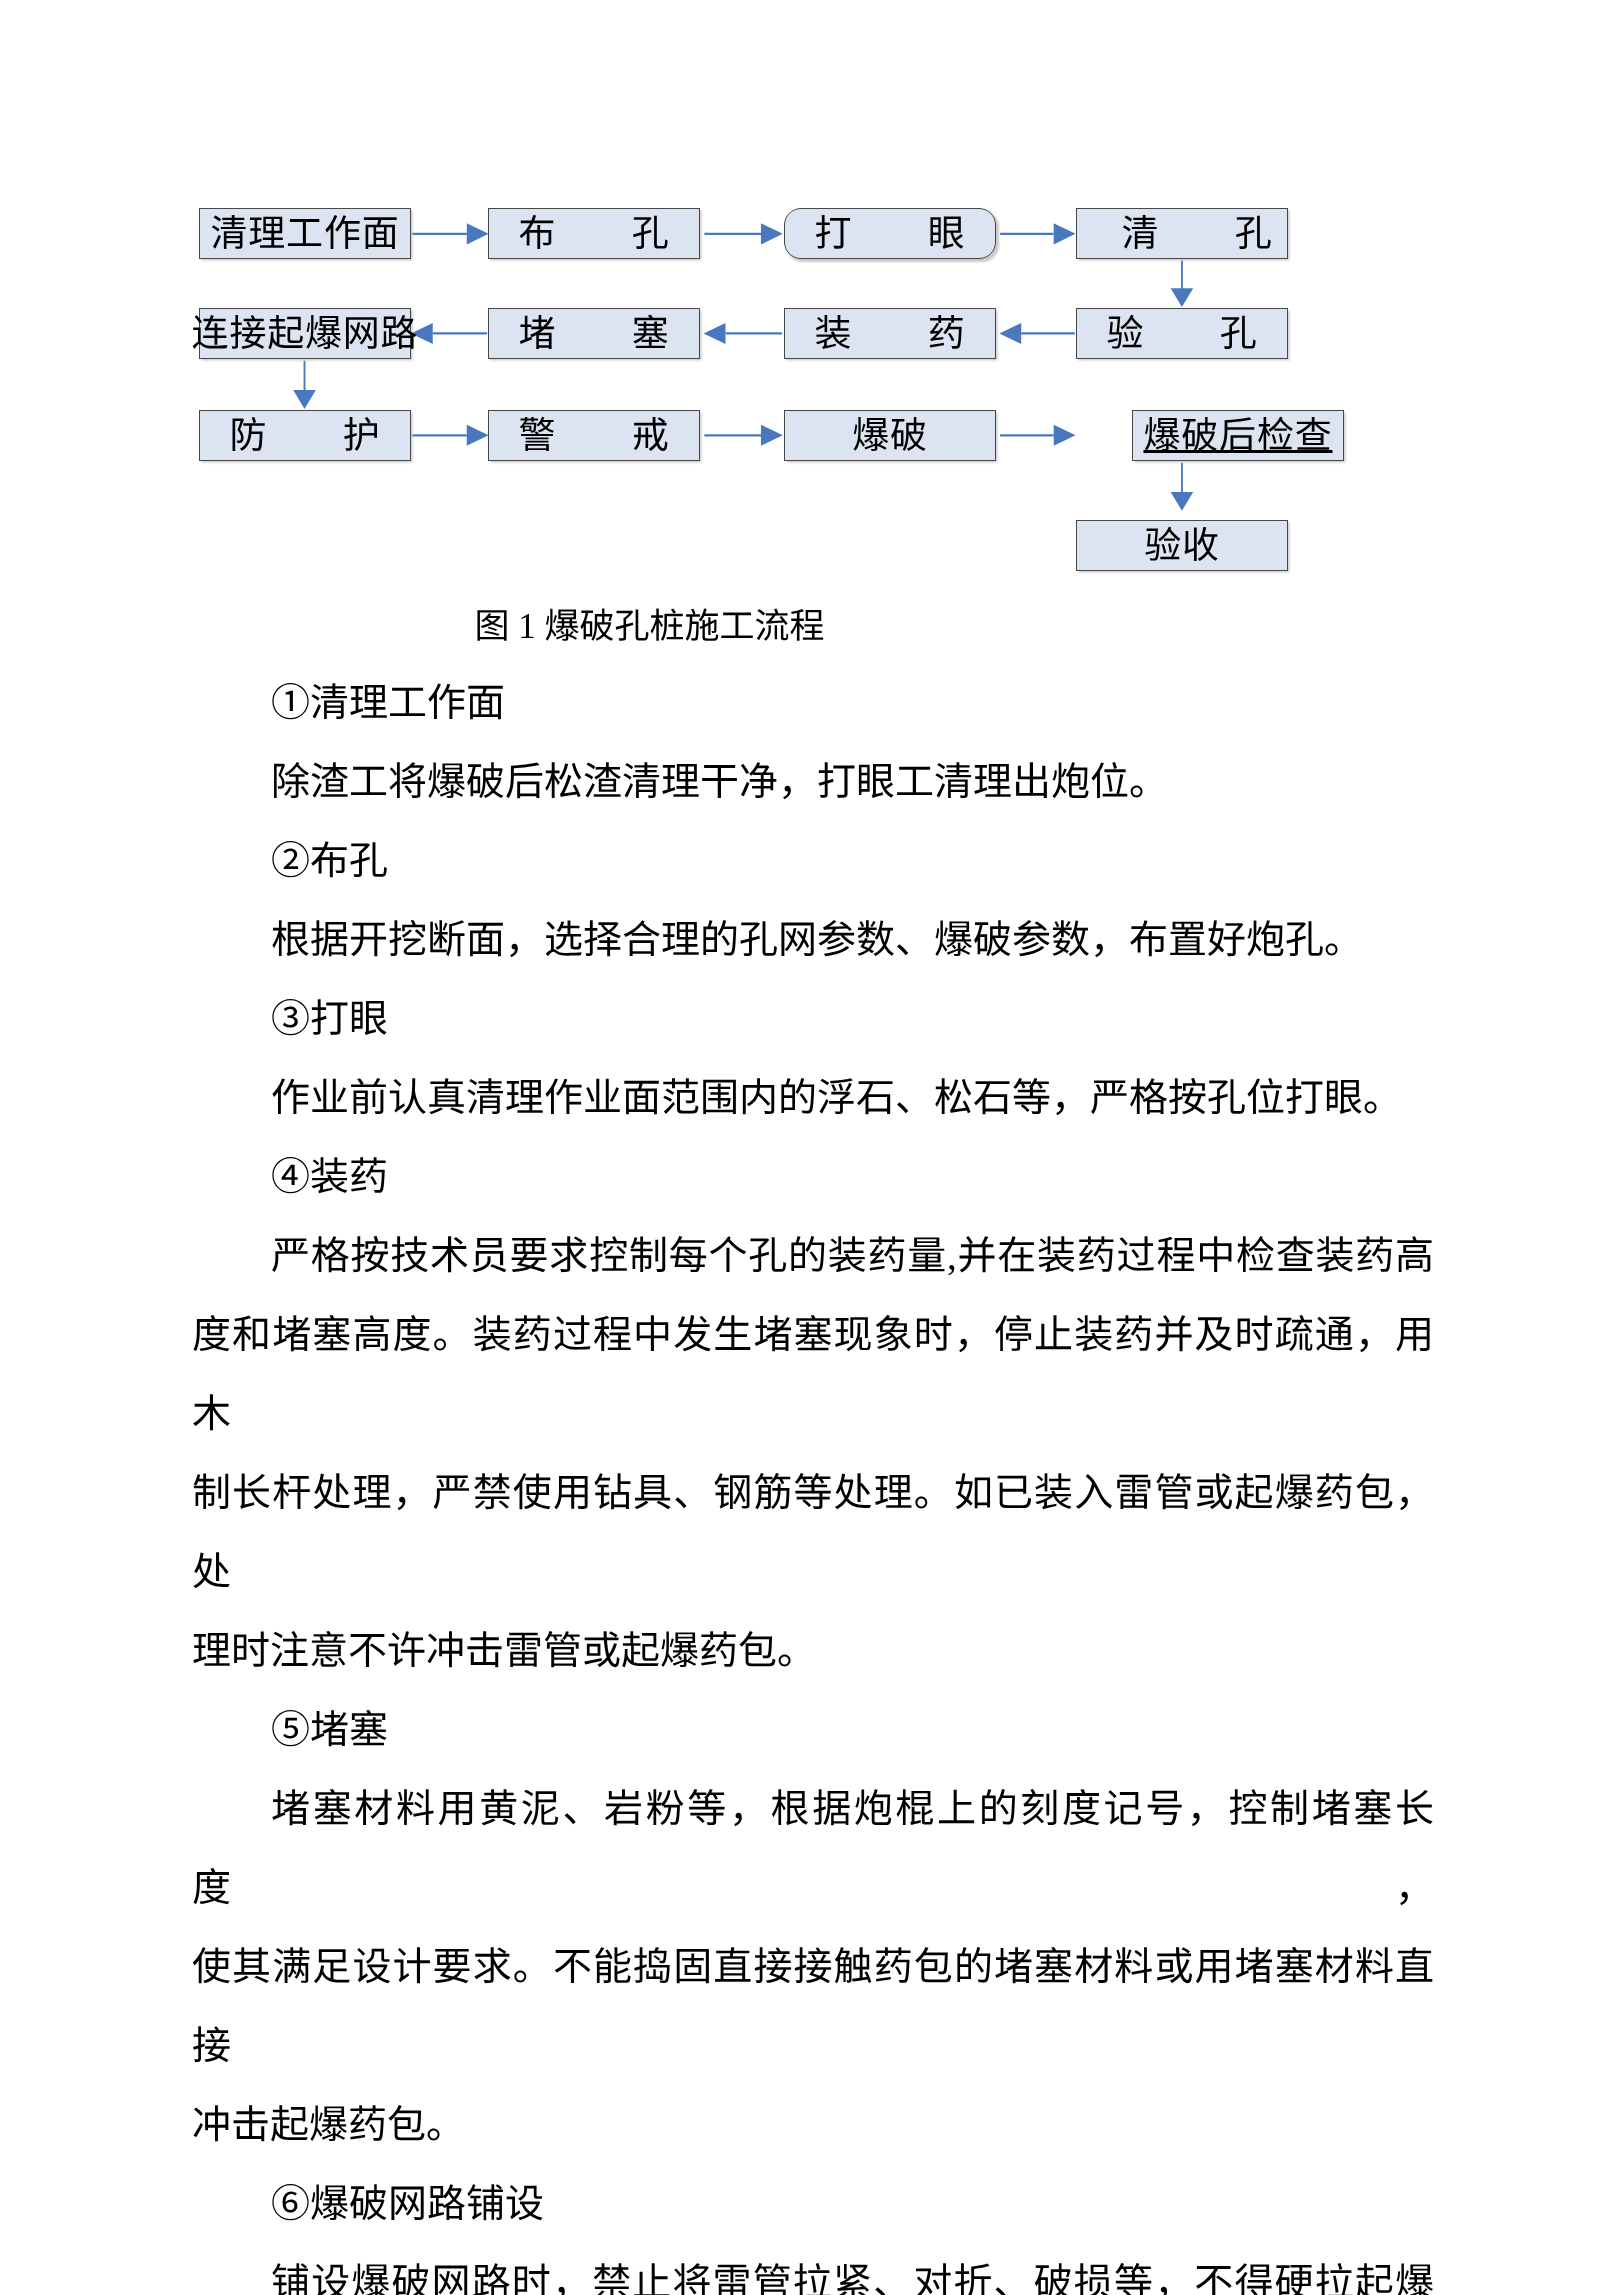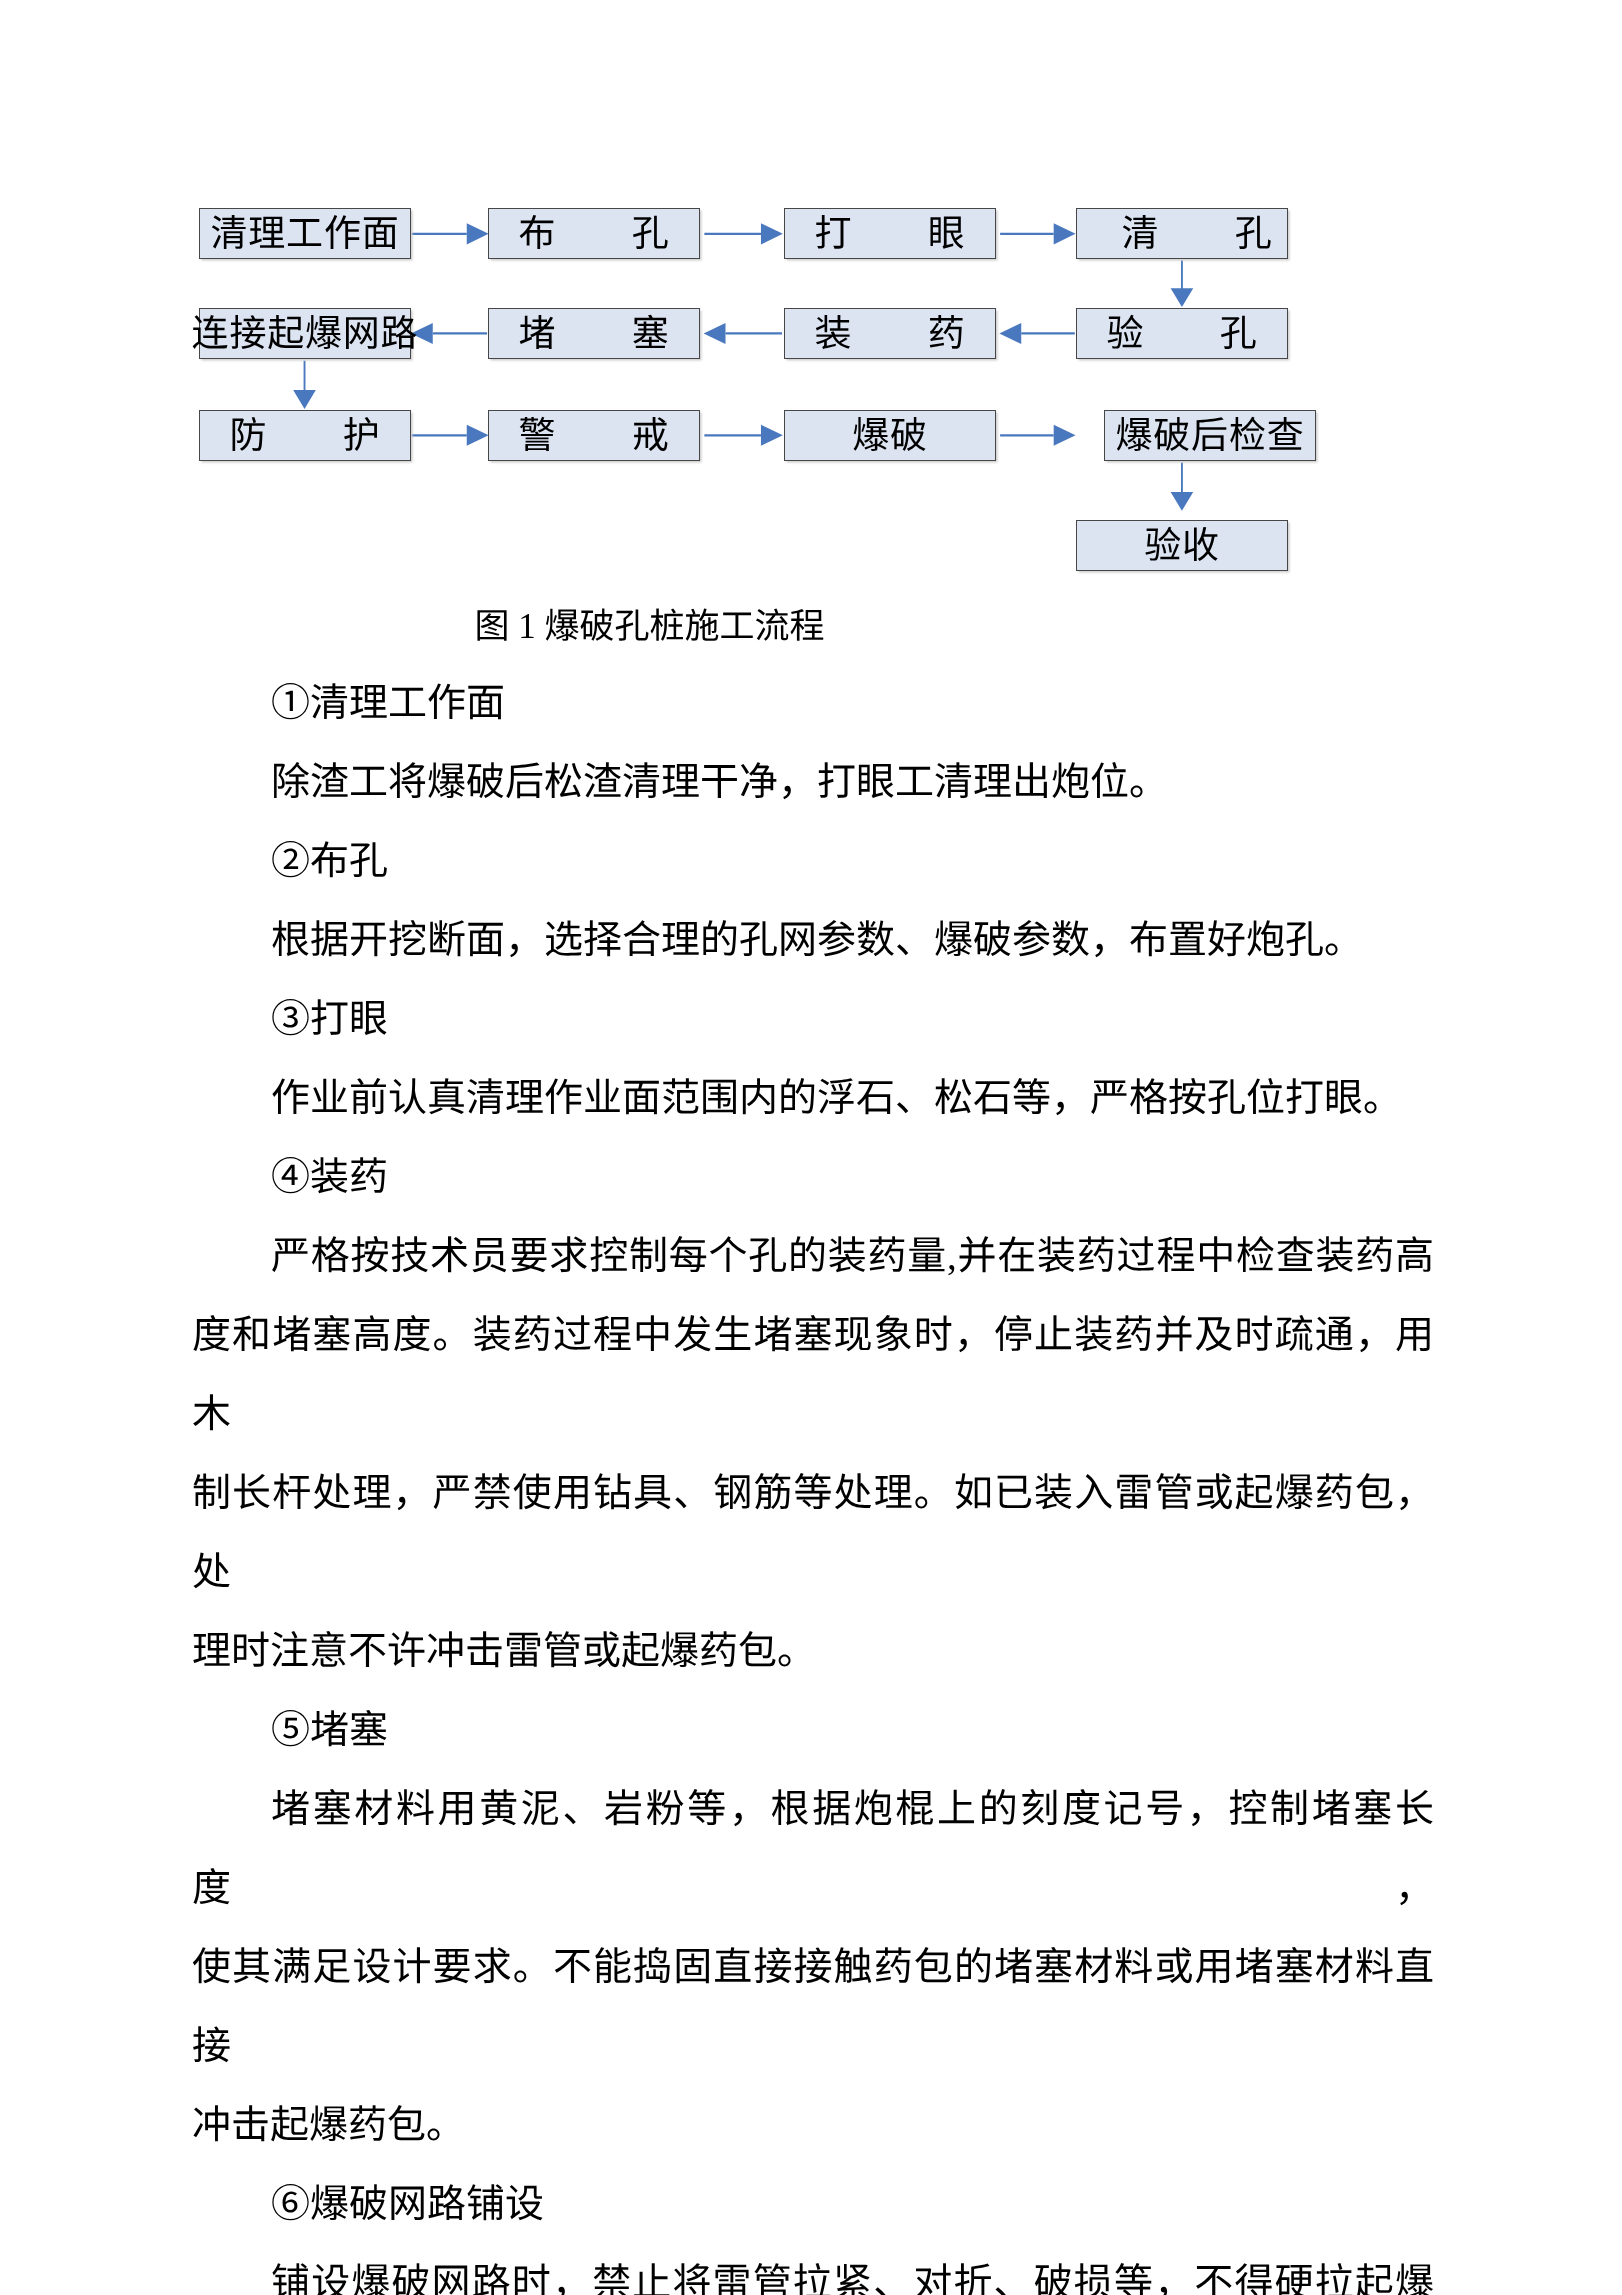--- a/index.html
+++ b/index.html
@@ -72,21 +72,21 @@
       <polygon points="1551,652 1581,652 1566,677" stroke="none"></polygon>
     </g>
   </svg>
   <div id="flow-boxes">
       <div class="fbox" style="left: 199px; top: 208px;">
         <span class="flabel">清理工作面</span>
       </div>
       <div class="fbox" style="left: 488px; top: 208px;">
         <span class="flabel">布　　孔</span>
       </div>
-      <div class="fbox" style="left: 784px; top: 208px;">
+      <div class="fbox" style="left: 784px; top: 208px; border-radius: 17px;">
         <span class="flabel">打　　眼</span>
       </div>
       <div class="fbox" style="left: 1076px; top: 208px; padding-left: 30px;">
         <span class="flabel">清　　孔</span>
       </div>
       <div class="fbox" style="left: 199px; top: 308px;">
         <span class="flabel">连接起爆网路</span>
       </div>
       <div class="fbox" style="left: 488px; top: 308px;">
         <span class="flabel">堵　　塞</span>
@@ -99,21 +99,21 @@
       </div>
       <div class="fbox" style="left: 199px; top: 410px;">
         <span class="flabel">防　　护</span>
       </div>
       <div class="fbox" style="left: 488px; top: 410px;">
         <span class="flabel">警　　戒</span>
       </div>
       <div class="fbox" style="left: 784px; top: 410px;">
         <span class="flabel">爆破</span>
       </div>
-      <div class="fbox" style="left: 1104px; top: 410px;">
+      <div class="fbox" style="left: 1132px; top: 410px; text-decoration: underline;">
         <span class="flabel">爆破后检查</span>
       </div>
       <div class="fbox" style="left: 1076px; top: 520px;">
         <span class="flabel">验收</span>
       </div>
     </div>
 </div>
 
 <div id="figure-caption">图 1 爆破孔桩施工流程</div>
 

